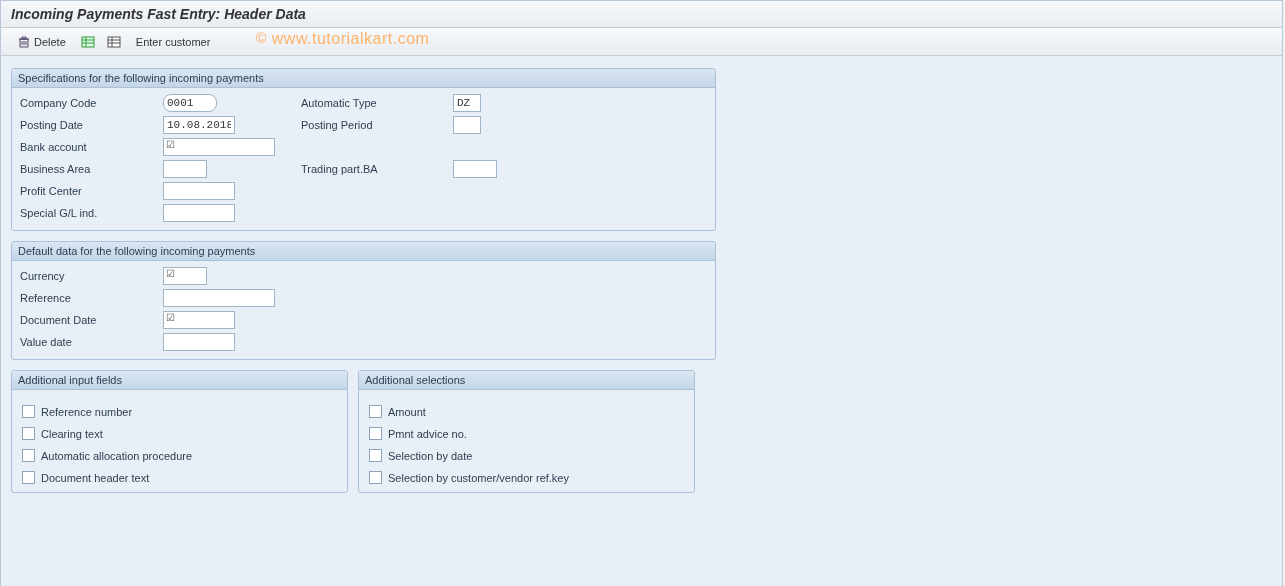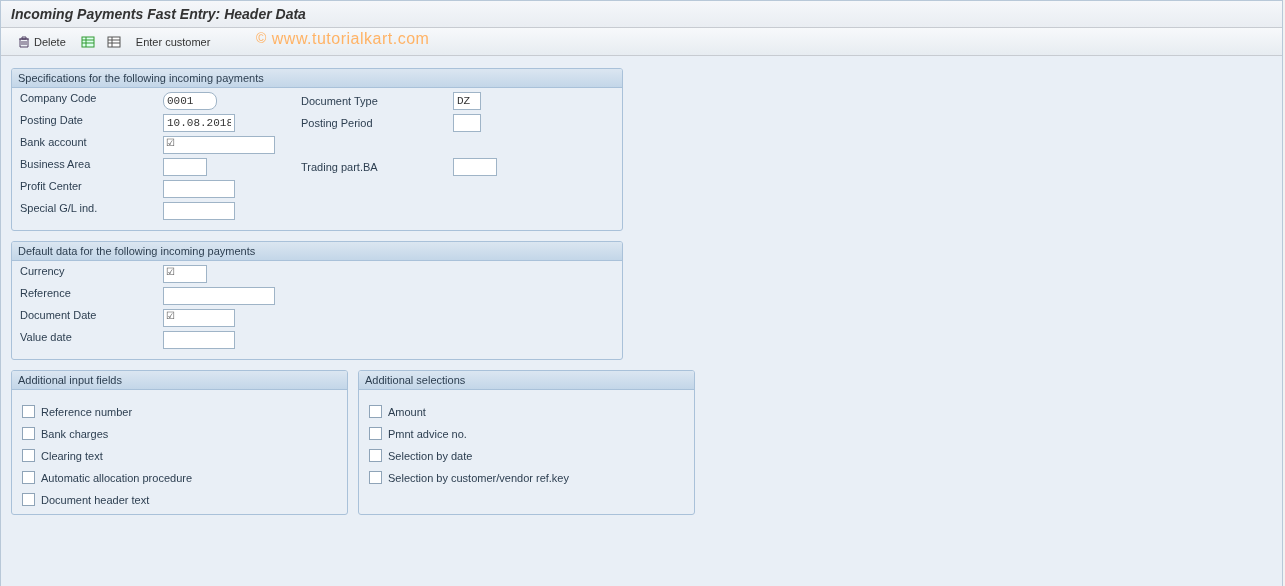--- a/index.html
+++ b/index.html
@@ -67,34 +67,34 @@
     padding: 12px 10px 30px 10px;
     min-height: 530px;
   }
   .group {
     border: 1px solid #a9c1d9;
     border-radius: 3px;
     margin-bottom: 10px;
     background: #e9eff6;
     overflow: hidden;
   }
-  .group-120 { width: 612px; }
+  .group-120 { width: 705px; }
   .group-header {
     background: linear-gradient(#dbe6f1, #c3d6e8);
     border-bottom: 1px solid #a9c1d9;
     padding: 3px 6px;
     font-size: 11px;
     color: #2c3e50;
   }
   .group-body {
     padding: 4px 6px 6px 6px;
   }
   .row {
     display: flex;
-    align-items: flex-start;
+    align-items: center;
     height: 22px;
   }
   .lbl {
     width: 145px;
     color: #2c3e50;
     padding-left: 2px;
   }
   .lbl2 {
     width: 150px;
     color: #2c3e50;
@@ -201,21 +201,21 @@
 
   <div class="content">
 
     <div class="group group-120">
       <div class="group-header">Specifications for the following incoming payments</div>
       <div class="group-body">
         <div class="row">
           <span class="lbl">Company Code</span>
           <input class="inp w-50" value="0001" style="">
           <div class="col2" style="margin-left:84px;">
-            <span class="lbl2">Document Type</span>
+            <span class="lbl2">Automatic Type</span>
             <input class="inp w-28" value="DZ" style="">
           </div>
         </div>
         <div class="row">
           <span class="lbl">Posting Date</span>
           <input class="inp w-70" value="10.08.2018" style="">
           <div class="col2" style="margin-left:66px;">
             <span class="lbl2">Posting Period</span>
             <input class="inp w-28" value="" style="">
           </div>
@@ -277,24 +277,20 @@
     <div class="two-col">
       <div class="group group-half">
         <div class="group-header">Additional input fields</div>
         <div class="checklist">
           <div class="chk-row">
             <div class="chk"></div>
             <span class="chk-label">Reference number</span>
           </div>
           <div class="chk-row">
             <div class="chk"></div>
-            <span class="chk-label">Bank charges</span>
-          </div>
-          <div class="chk-row">
-            <div class="chk"></div>
             <span class="chk-label">Clearing text</span>
           </div>
           <div class="chk-row">
             <div class="chk"></div>
             <span class="chk-label">Automatic allocation procedure</span>
           </div>
           <div class="chk-row">
             <div class="chk"></div>
             <span class="chk-label">Document header text</span>
           </div>

